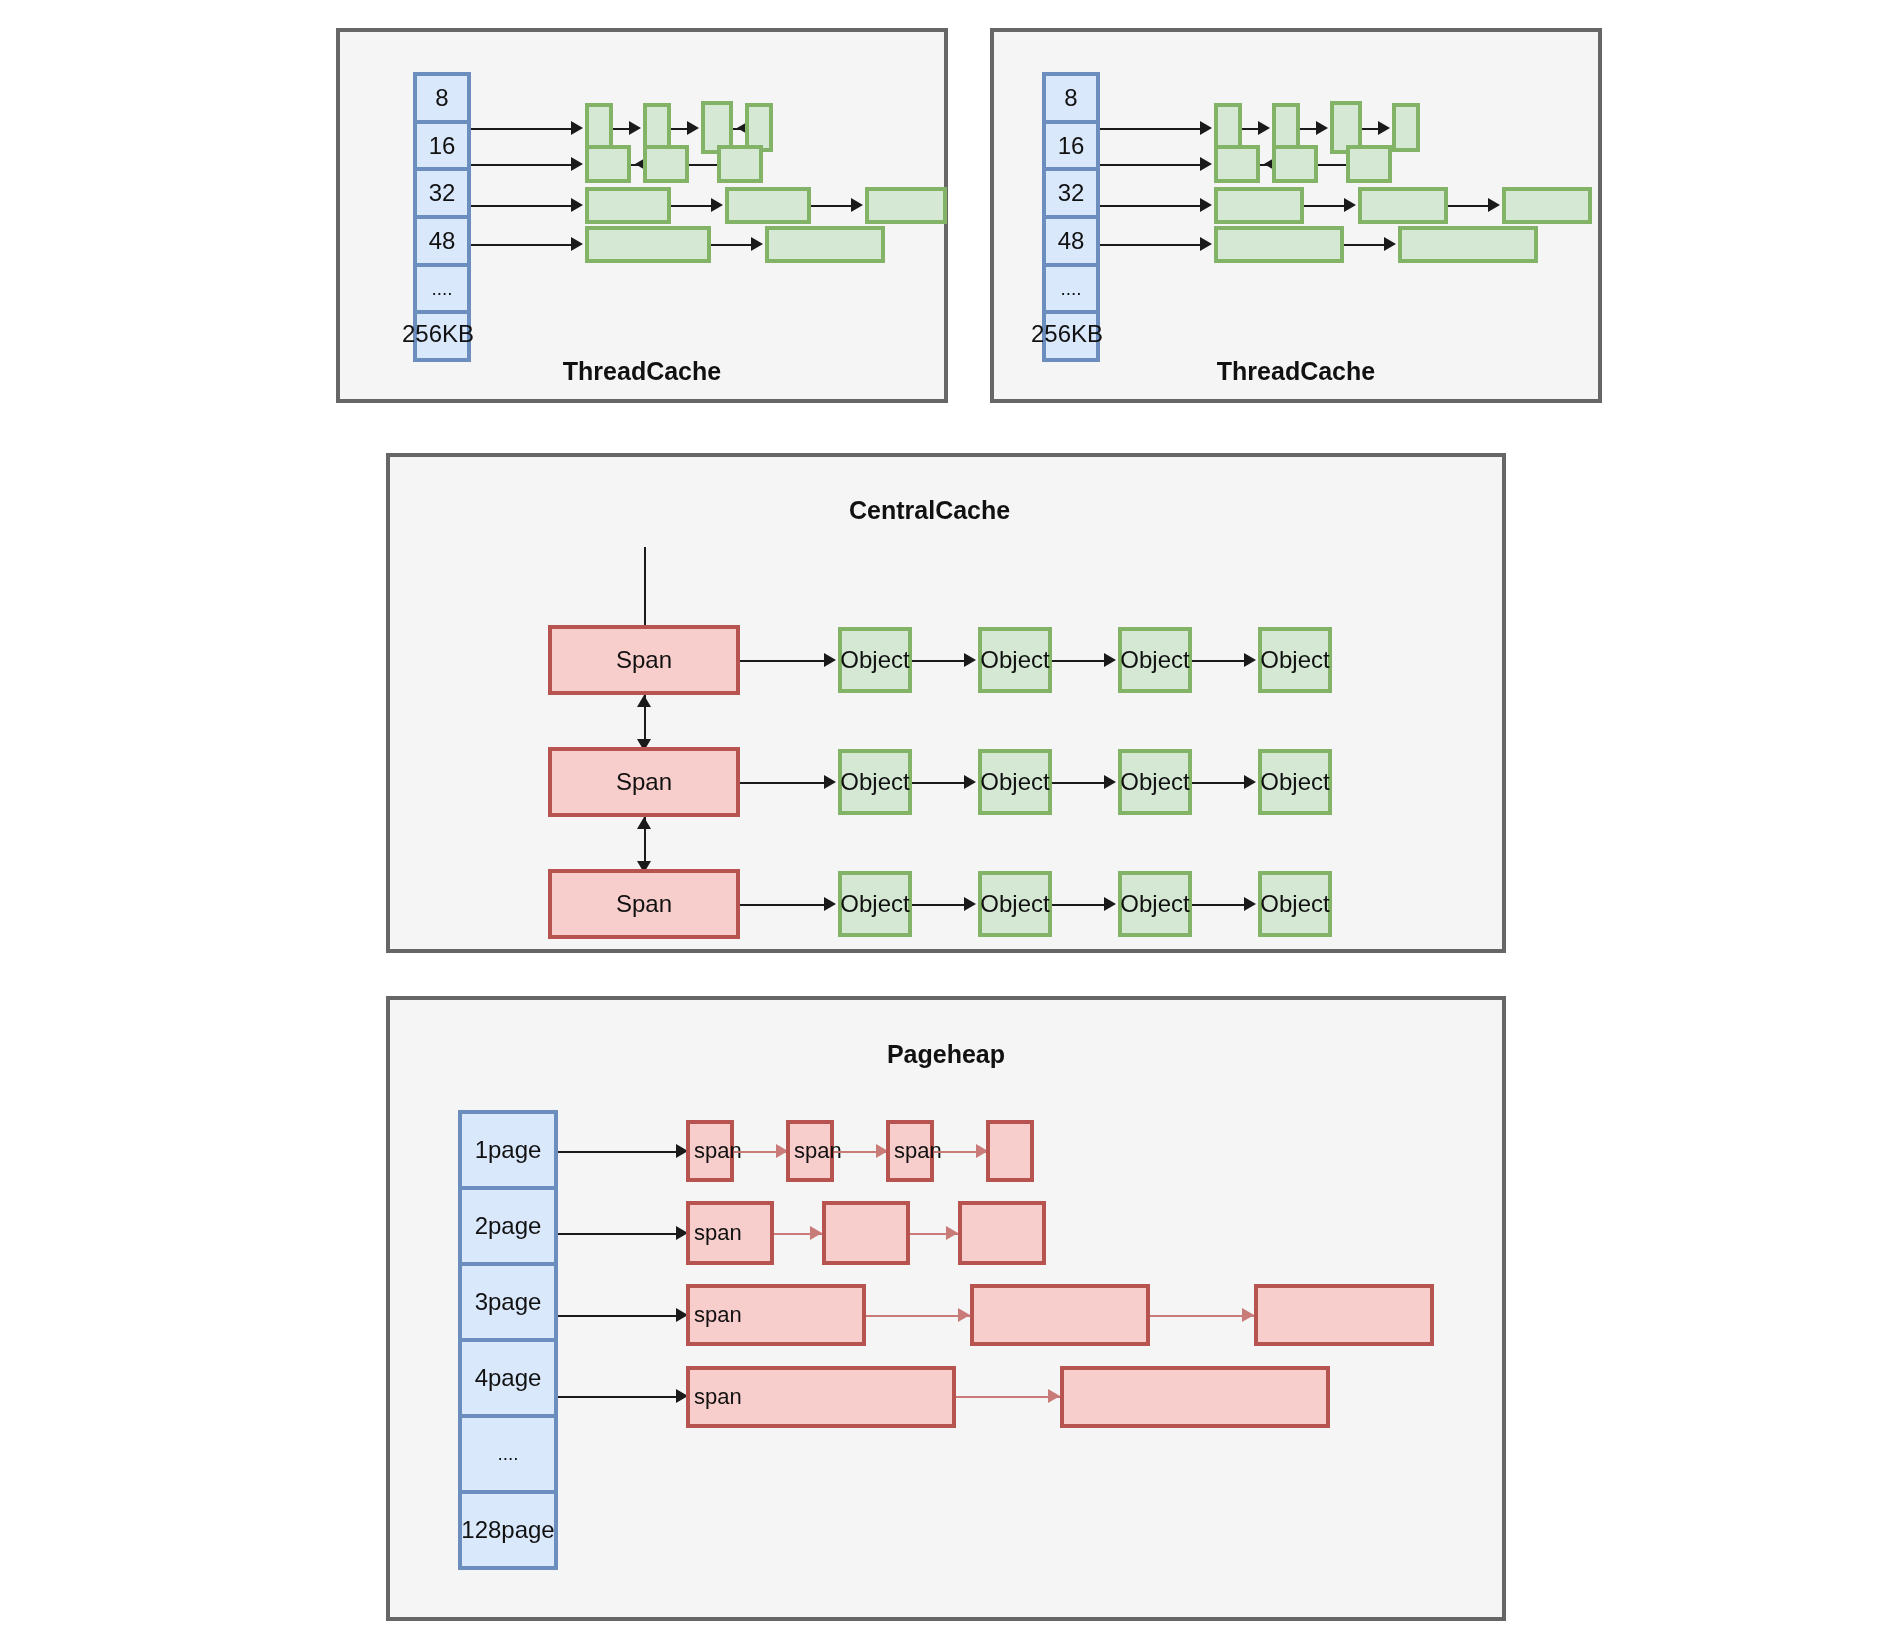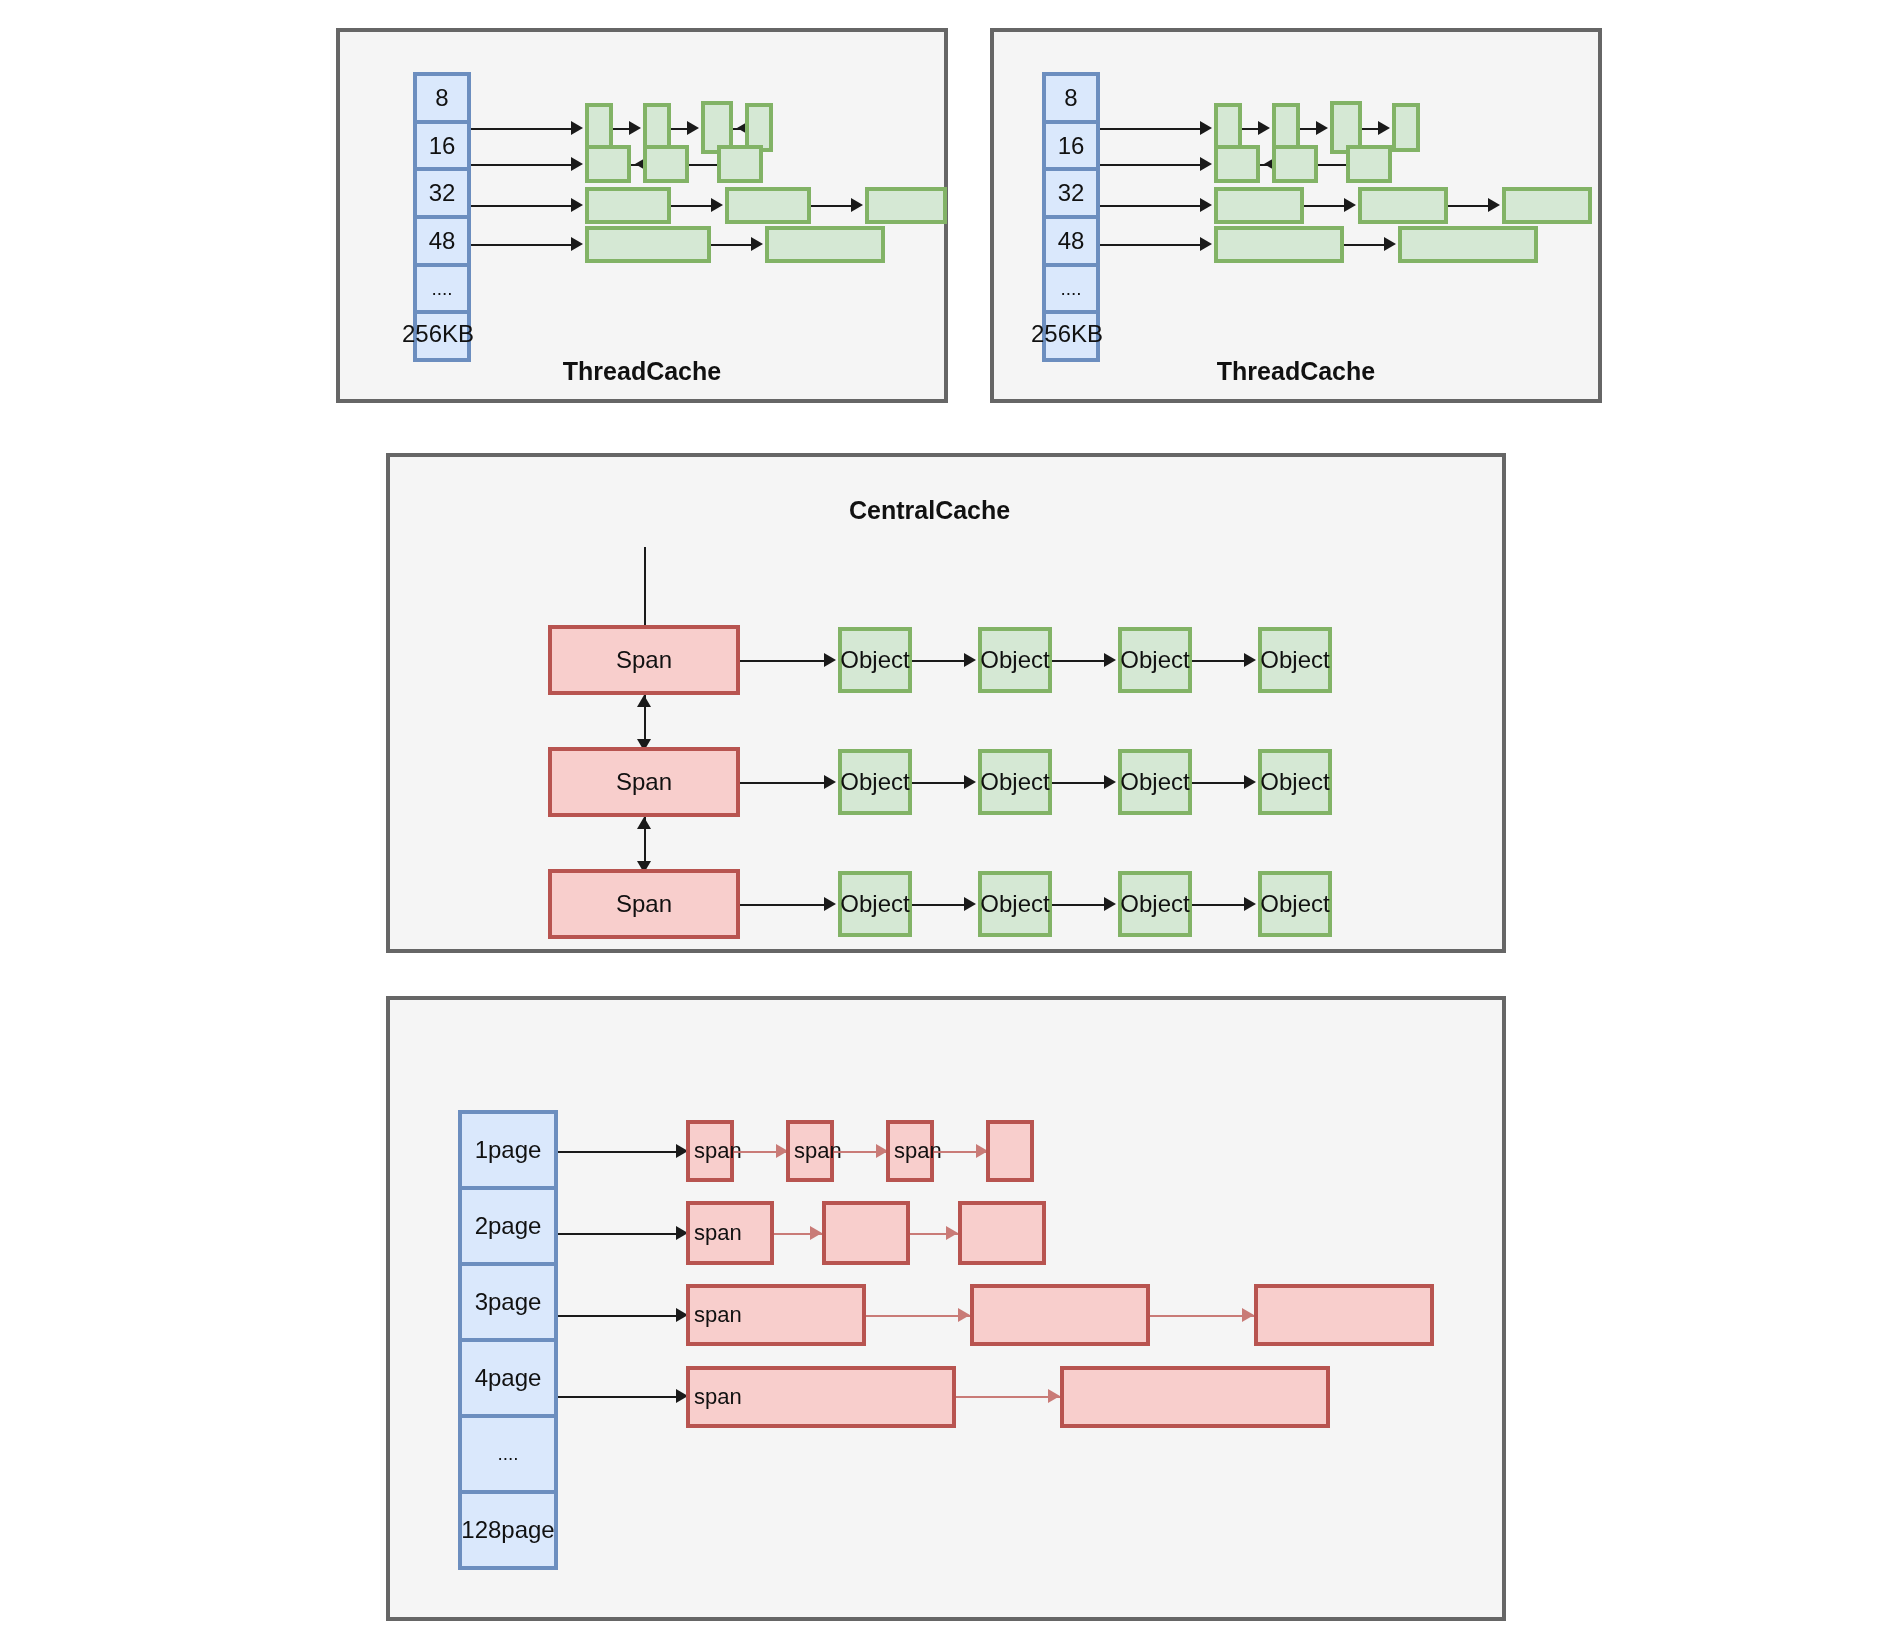--- a/index.html
+++ b/index.html
@@ -285,20 +285,21 @@
     <div class="hline" style="left:662px; top:447px; width:56px;"></div>
     <div class="ar-r" style="left:714px; top:440px;"></div>
     <div class="gbox fs-cell" style="left:728px; top:414px; width:74px; height:66px;">Object</div>
     <div class="hline" style="left:802px; top:447px; width:56px;"></div>
     <div class="ar-r" style="left:854px; top:440px;"></div>
     <div class="gbox fs-cell" style="left:868px; top:414px; width:74px; height:66px;">Object</div>
   </div>
 
   <div class="panel" style="left:386px; top:996px; width:1120px; height:625px;">
 
+    <div class="panel-title" style="left:0; right:0; text-align:center; top:40px;">Pageheap</div>
 
     <div class="freelist" style="left:68px; top:110px; width:100px; height:460px;">
       <div class="cell fs-cell">1page</div>
       <div class="cell fs-cell">2page</div>
       <div class="cell fs-cell">3page</div>
       <div class="cell fs-cell">4page</div>
       <div class="cell fs-small">....</div>
       <div class="cell fs-cell">128page</div>
     </div>
 

